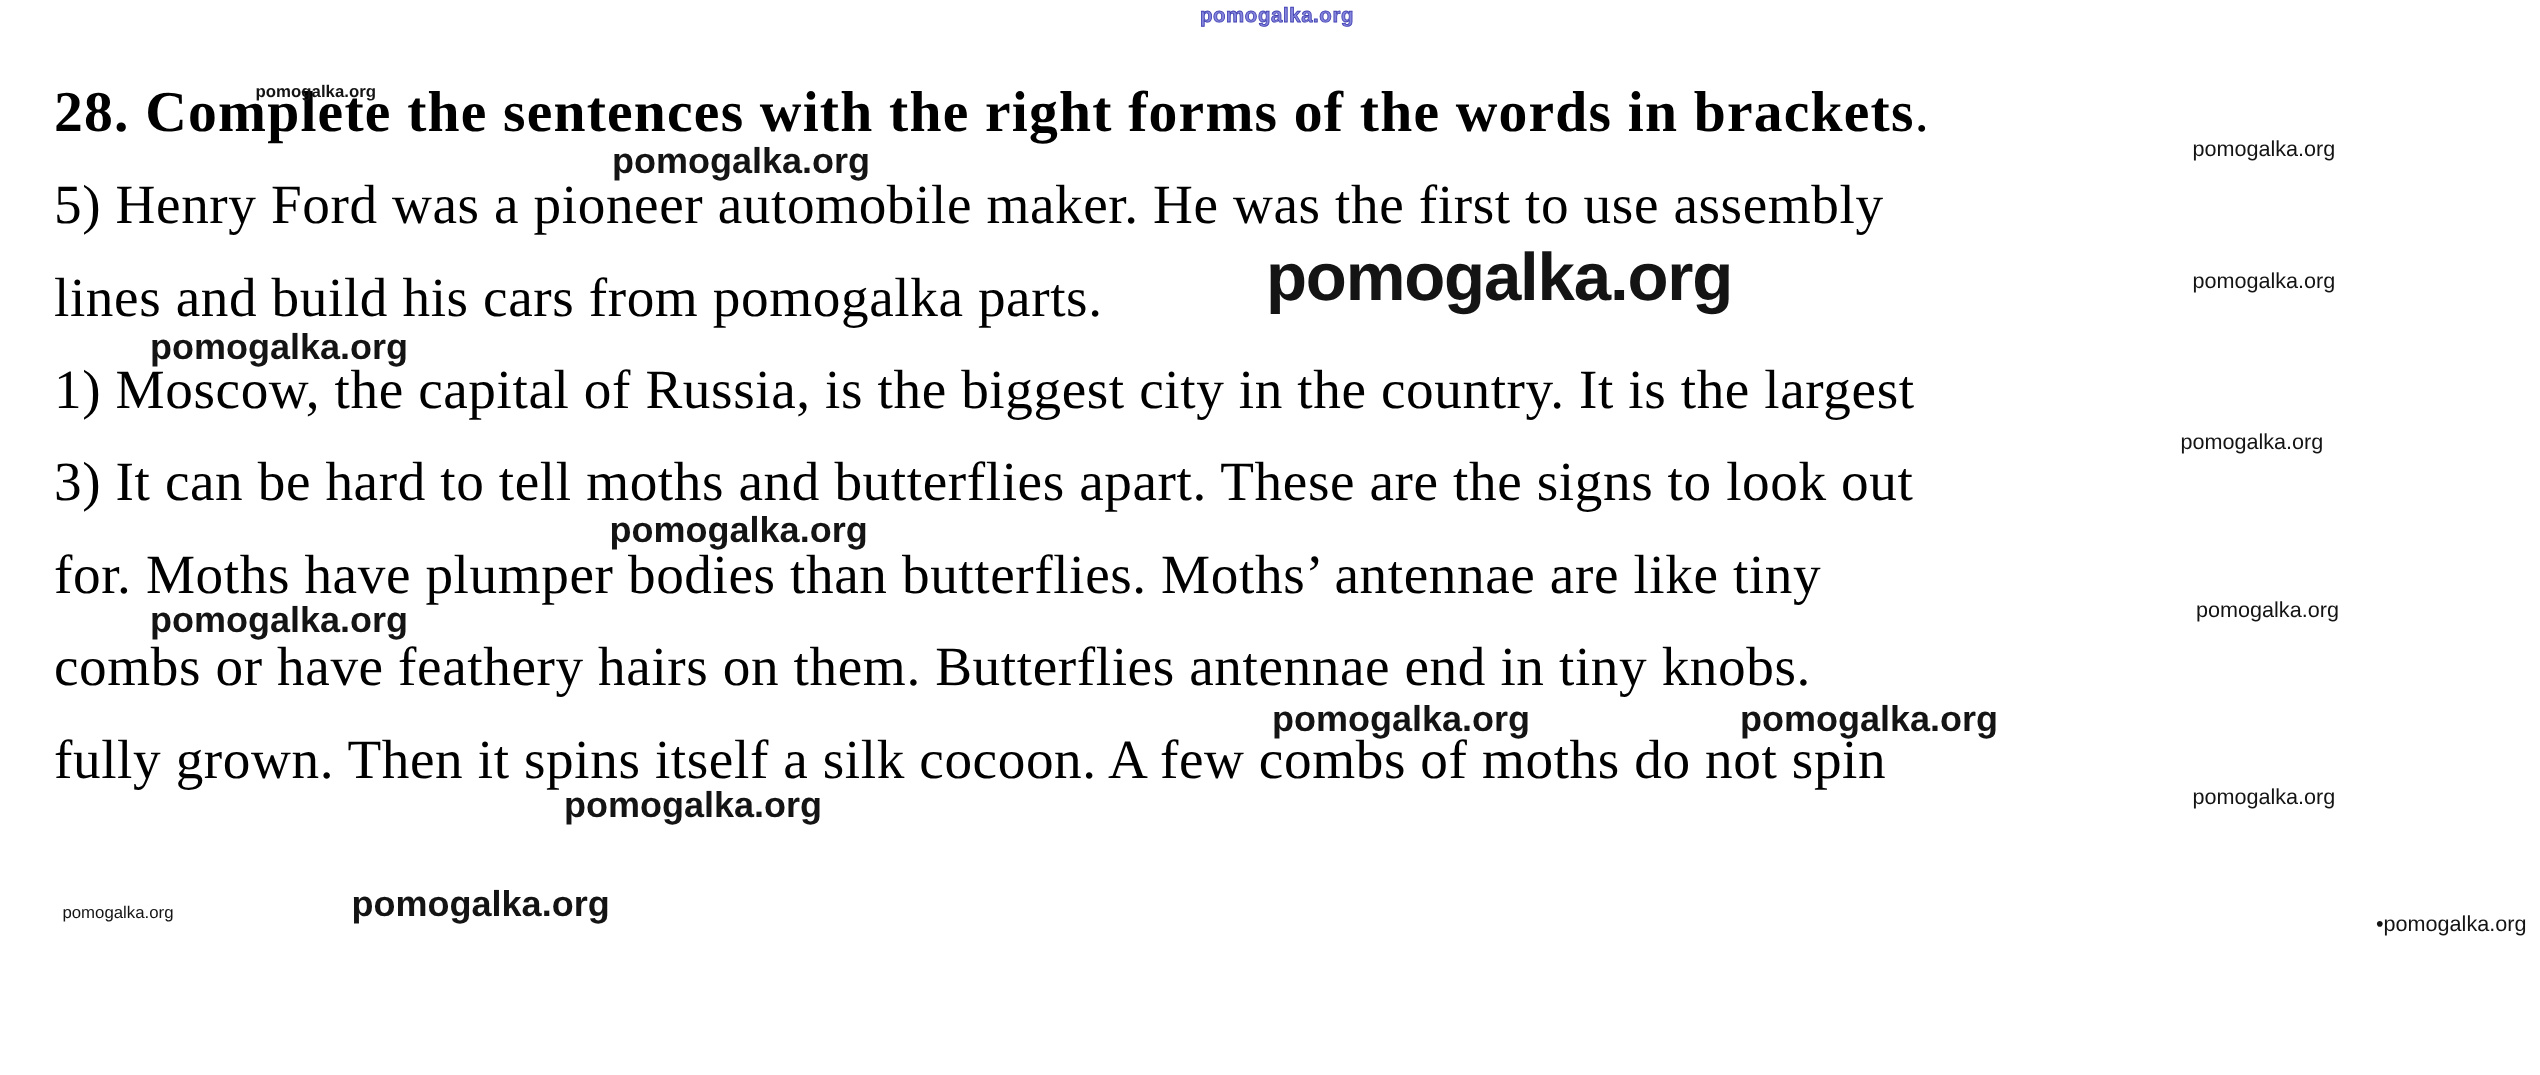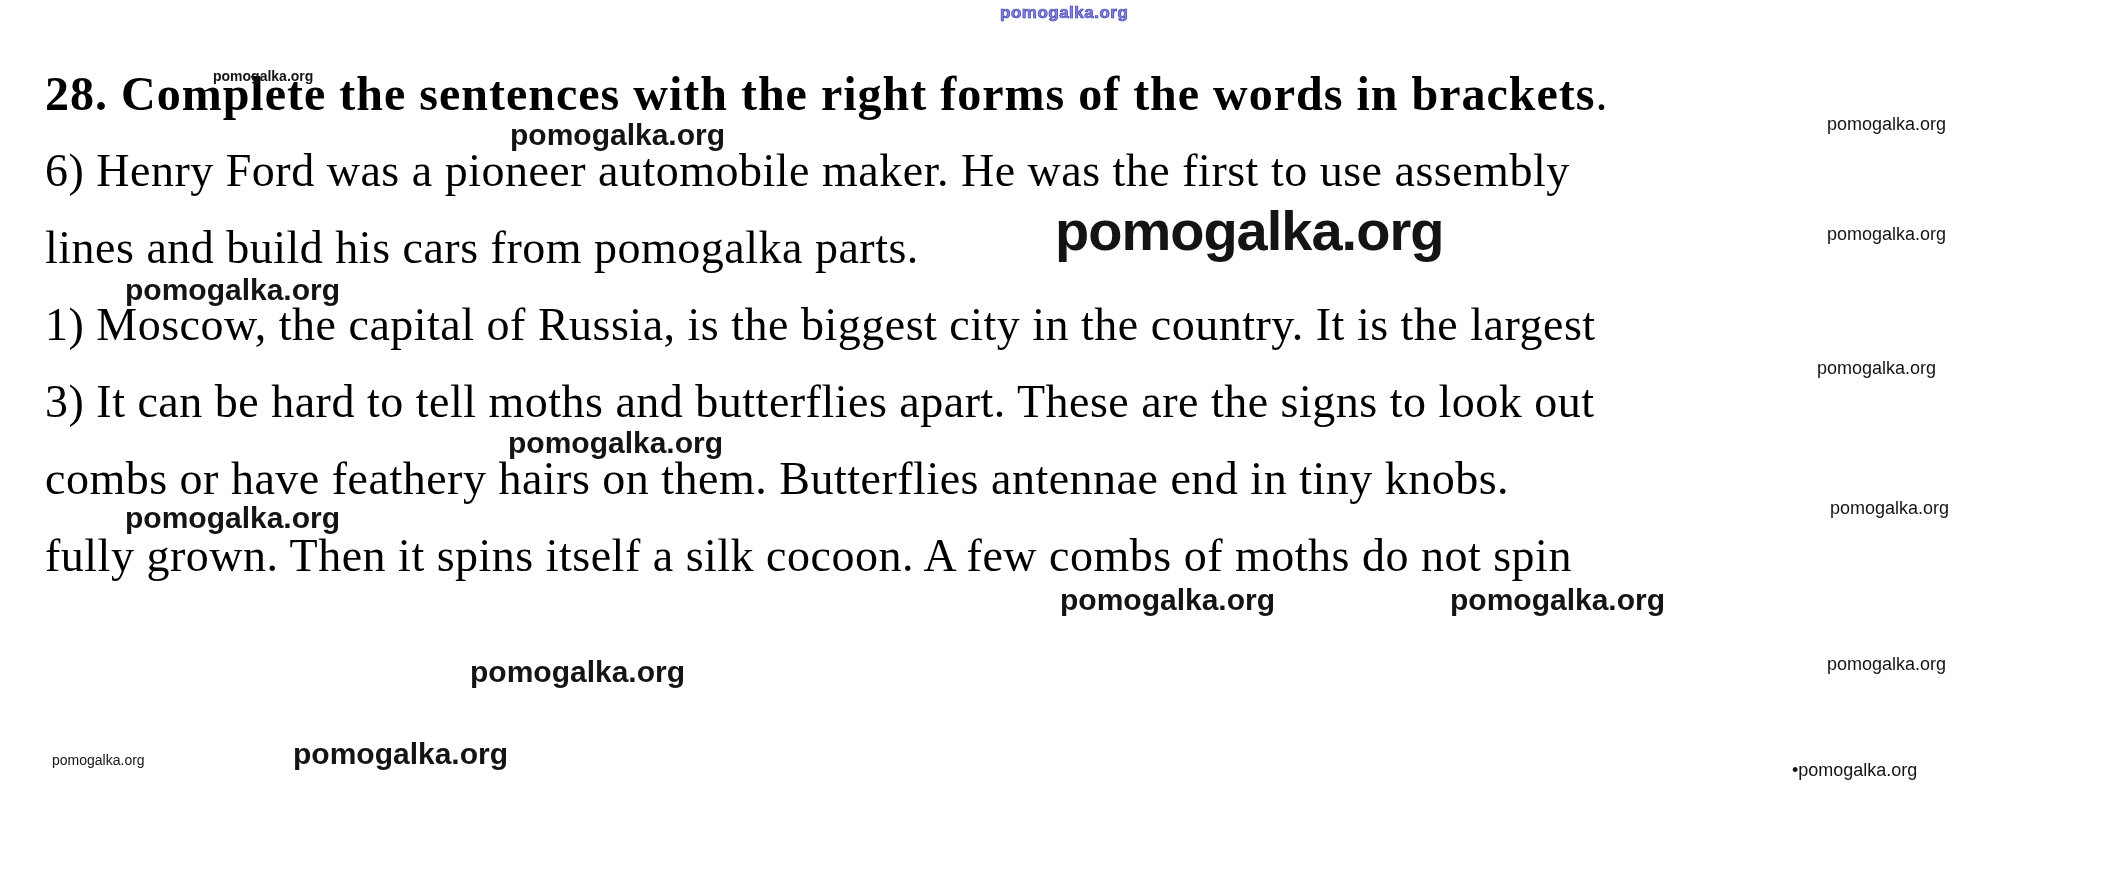--- a/index.html
+++ b/index.html
@@ -42,24 +42,25 @@
     letter-spacing:0.5px;
   }
 </style>
 </head>
 <body>
 
 <div id="page">
 
   <div id="textcol">
     <div class="tline title"><span>28. Complete the sentences with the right forms of the words in brackets</span><span class="title-period">.</span></div>
-    <div class="tline">6) Henry Ford was a pioneer automobile maker. He was the first to use assembly</div>
+    <div class="tline">5) Henry Ford was a pioneer automobile maker. He was the first to use assembly</div>
     <div class="tline">lines and build his cars from pomogalka parts.</div>
     <div class="tline">1) Moscow, the capital of Russia, is the biggest city in the country. It is the largest</div>
     <div class="tline">3) It can be hard to tell moths and butterflies apart. These are the signs to look out</div>
+    <div class="tline">for. Moths have plumper bodies than butterflies. Moths’ antennae are like tiny</div>
     <div class="tline">combs or have feathery hairs on them. Butterflies antennae end in tiny knobs.</div>
     <div class="tline">fully grown. Then it spins itself a silk cocoon. A few combs of moths do not spin</div>
   </div>
 
   <div class="wm wm-blue" style="left:1000px;top:4px;">pomogalka.org</div>
   <div class="wm wm-tiny" style="left:213px;top:69px;">pomogalka.org</div>
   <div class="wm wm-small" style="left:1827px;top:115px;">pomogalka.org</div>
   <div class="wm wm-med" style="left:510px;top:120px;">pomogalka.org</div>
   <div class="wm wm-big" style="left:1055px;top:203px;">pomogalka.org</div>
   <div class="wm wm-small" style="left:1827px;top:225px;">pomogalka.org</div>
@@ -67,15 +68,15 @@
   <div class="wm wm-small" style="left:1817px;top:359px;">pomogalka.org</div>
   <div class="wm wm-med" style="left:508px;top:428px;">pomogalka.org</div>
   <div class="wm wm-small" style="left:1830px;top:499px;">pomogalka.org</div>
   <div class="wm wm-med" style="left:125px;top:503px;">pomogalka.org</div>
   <div class="wm wm-med" style="left:1060px;top:585px;">pomogalka.org</div>
   <div class="wm wm-med" style="left:1450px;top:585px;">pomogalka.org</div>
   <div class="wm wm-small" style="left:1827px;top:655px;">pomogalka.org</div>
   <div class="wm wm-med" style="left:470px;top:657px;">pomogalka.org</div>
   <div class="wm wm-tiny" style="left:52px;top:753px;font-weight:400;">pomogalka.org</div>
   <div class="wm wm-med" style="left:293px;top:739px;">pomogalka.org</div>
-  <div class="wm wm-small" style="left:1792px;top:761px;text-align:right;">•pomogalka.org</div>
+  <div class="wm wm-small" style="left:1980px;top:761px;text-align:right;">•pomogalka.org</div>
 
 </div>
 
 </body></html>

